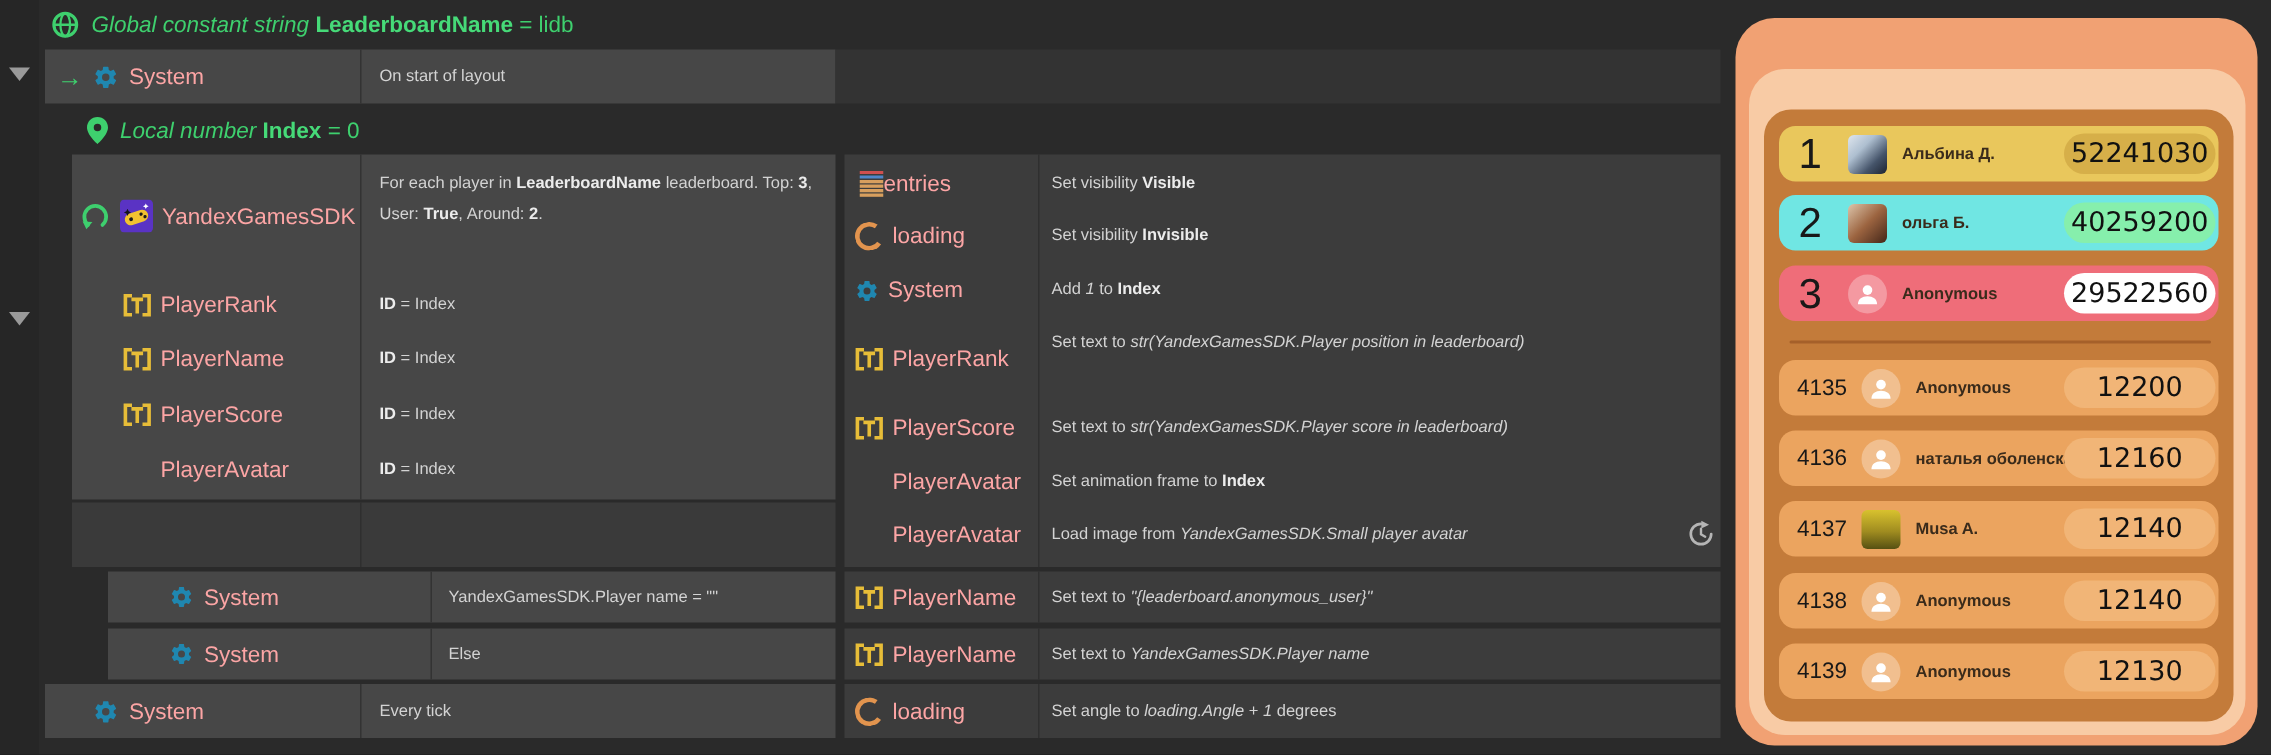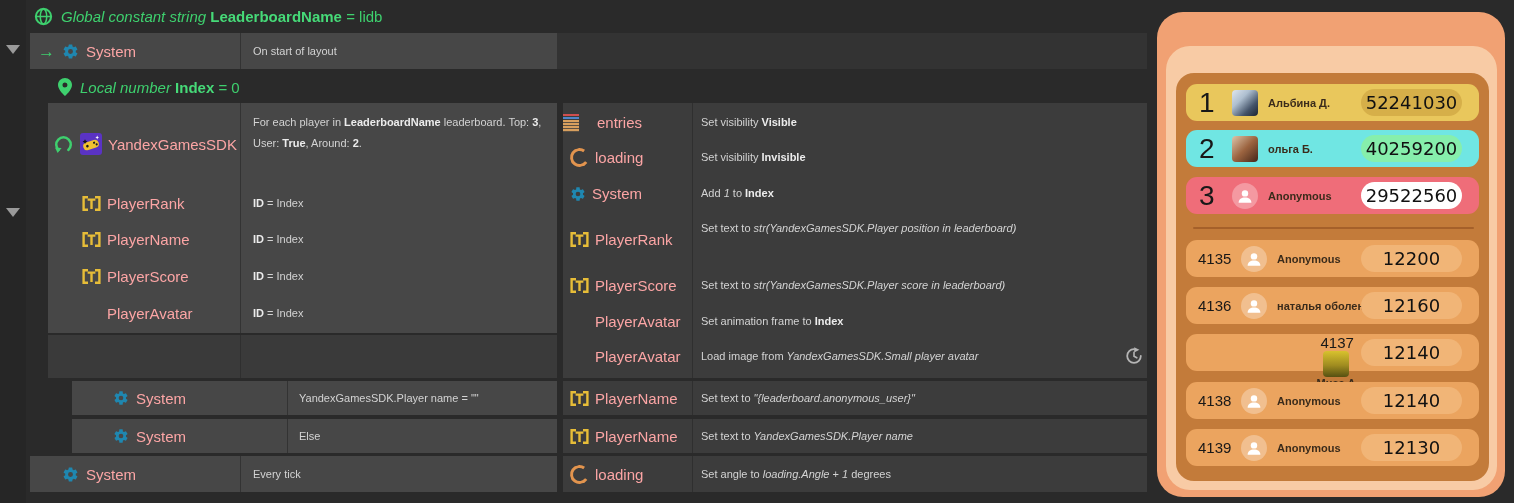--- a/index.html
+++ b/index.html
@@ -38,21 +38,21 @@
   .lb-row{position:absolute;left:1186px;width:293px;height:37px;border-radius:11px;display:flex;align-items:center;}
   .lb-row .rank3{font-size:28px;color:#181818;min-width:26px;margin-left:13px;line-height:37px;}
   .lb-row .rankN{font-size:15px;color:#181818;min-width:36px;margin-left:12px;}
   .av{width:26px;height:26px;flex:0 0 auto;margin-left:7px;}
   .av-photo{border-radius:4px;}
   .av-anon{border-radius:50%;background:rgba(255,255,255,0.30);display:flex;align-items:center;justify-content:center;}
   .av1{background:linear-gradient(135deg,#dfe6ee 0%,#aebfd0 35%,#45546a 70%,#1d2330 100%);}
   .av2b{background:linear-gradient(135deg,#dcc5ab 0%,#9c6440 50%,#432619 100%);}
   .av3{background:linear-gradient(180deg,#d8c22e 0%,#a08c20 55%,#565012 100%);border-radius:4px;}
   .lb-name{font-size:11px;font-weight:bold;color:#3a2b1b;margin-left:10px;white-space:nowrap;}
-  .pill{position:absolute;right:17px;top:5px;width:101px;height:27px;border-radius:14px;display:flex;align-items:center;
+  .pill{position:absolute;right:2px;top:5px;width:101px;height:27px;border-radius:14px;display:flex;align-items:center;
         justify-content:center;font-family:"DejaVu Sans","Liberation Sans",sans-serif;font-size:18px;color:#111;}
   .r-gold{background:#e9c75c;} .r-gold .pill{background:#d6af49;}
   .r-cyan{background:#70e6e3;} .r-cyan .pill{background:#86efac;}
   .r-red{background:#ef6d79;}  .r-red .pill{background:#ffffff;}
   .r-org{background:#eba45f;}  .r-org .pill{background:#f1b577;}
   .lb-div{position:absolute;left:1193px;top:227px;width:281px;height:2px;background:#a5602a;border-radius:1px;}
   .atext{width:445px;}
   .atext.narrow{width:420px;}
 </style>
 </head>
@@ -168,21 +168,21 @@
         <span class="txt"><b>ID</b><span> = Index</span></span>
       </div>
   </div>
   <div class="cell cell-x" style="left:48px;top:335px;width:509px;height:43px;">
     <div class="vline-a" style="left:192px;"></div>
   </div>
 
   <div class="cell cell-a" style="left:563px;top:103px;width:584px;height:275px;">
     <div class="vline-a" style="left:129px;"></div>
 
-    <div class="row" style="left:0;top:9px;height:21px;gap:18px;">
+    <div class="row" style="left:10px;top:9px;height:21px;gap:0;">
       <svg class="ic" width="16" height="18" viewBox="0 0 16 18">
         <rect width="16" height="2" fill="#cf4f4f"></rect>
           <rect y="3" width="16" height="2" fill="#4f86c9"></rect>
         <rect y="6" width="16" height="2.2" fill="#d79f5e"></rect>
           <rect y="9" width="16" height="2.2" fill="#d79f5e"></rect>
         <rect y="12" width="16" height="2.2" fill="#d79f5e"></rect>
           <rect y="15" width="16" height="2.2" fill="#d79f5e"></rect>
       </svg>
       <span class="obj">entries</span>
     </div>
@@ -382,21 +382,21 @@
     <span class="rankN">4136</span>
     <span class="av av-anon">
         <svg width="18" height="18" viewBox="0 0 24 24">
           <circle cx="12" cy="8.5" r="4.3" fill="#fff"></circle>
           <path d="M3.5 21c0-4.6 3.8-7 8.5-7s8.5 2.4 8.5 7z" fill="#fff"></path>
         </svg>
       </span>
     <span class="lb-name">наталья оболенская</span>
     <span class="pill">12160</span>
   </div>
-  <div class="lb-row r-org" style="top:334px;flex-direction:column;">
+  <div class="lb-row r-org" style="top:334px;">
     <span class="rankN">4137</span>
     <span class="av av-photo av3"></span>
     <span class="lb-name">Musa A.</span>
     <span class="pill">12140</span>
   </div>
   <div class="lb-row r-org" style="top:382px;">
     <span class="rankN">4138</span>
     <span class="av av-anon">
         <svg width="18" height="18" viewBox="0 0 24 24">
           <circle cx="12" cy="8.5" r="4.3" fill="#fff"></circle>

